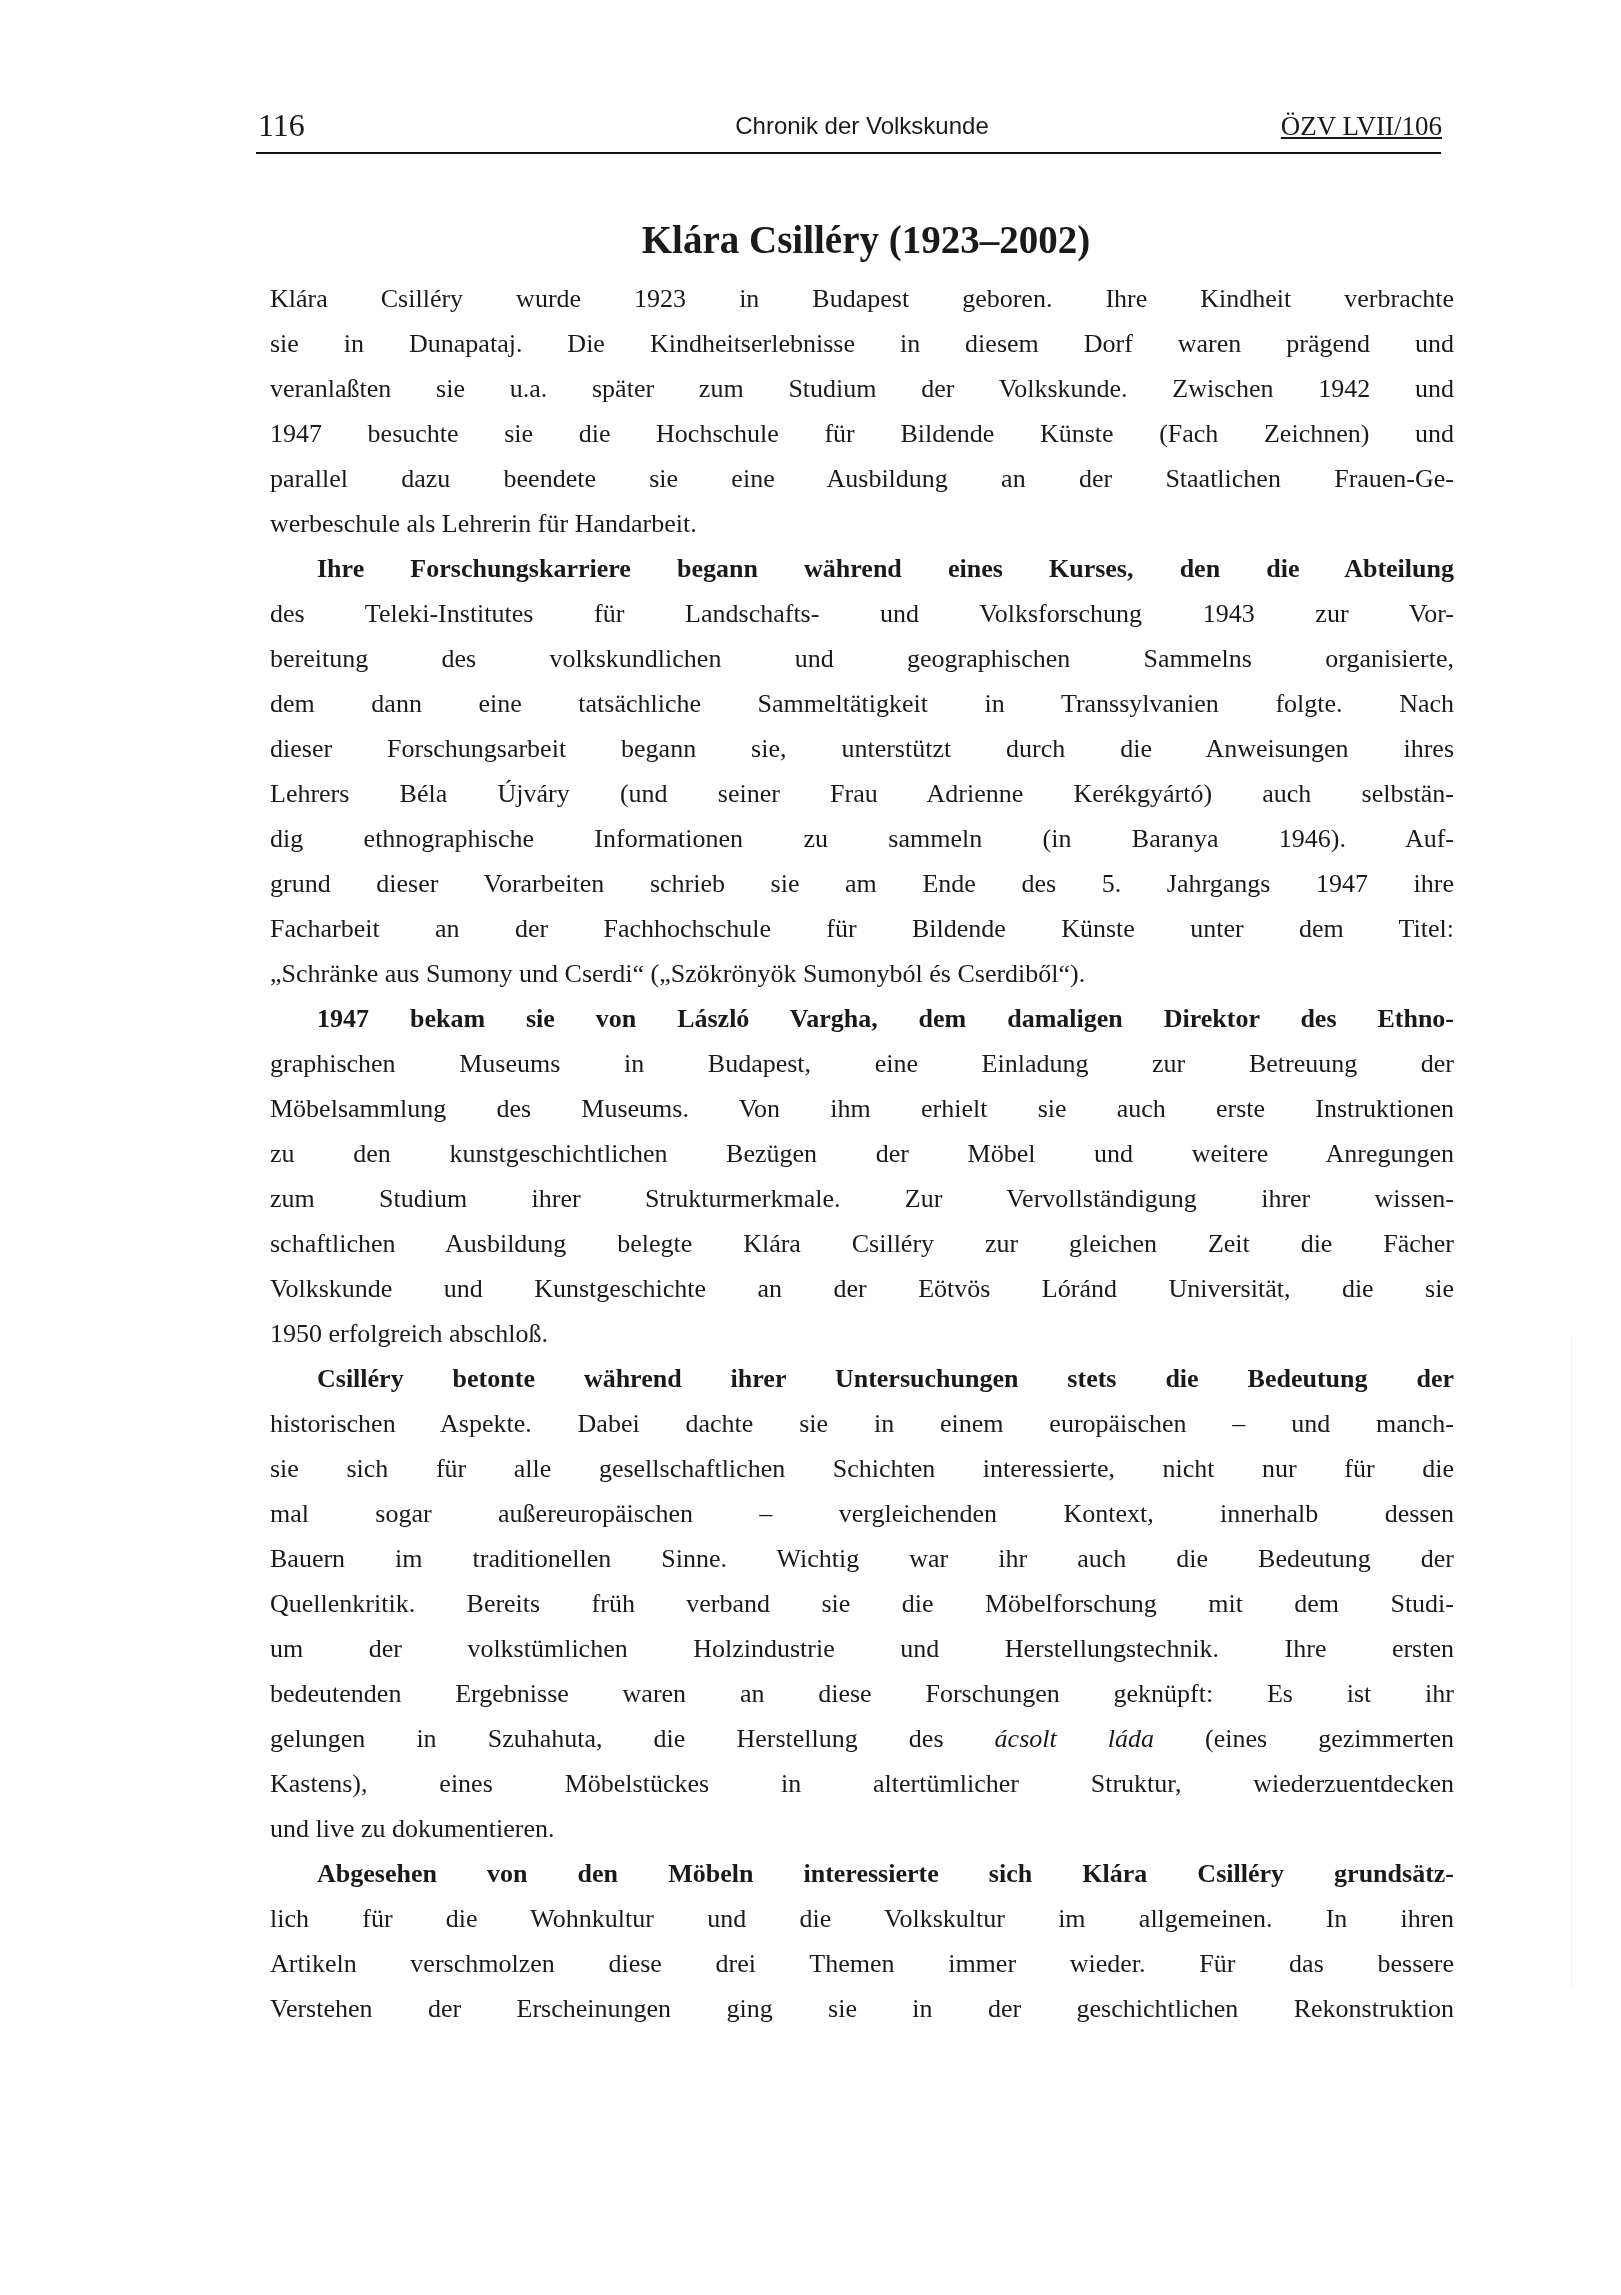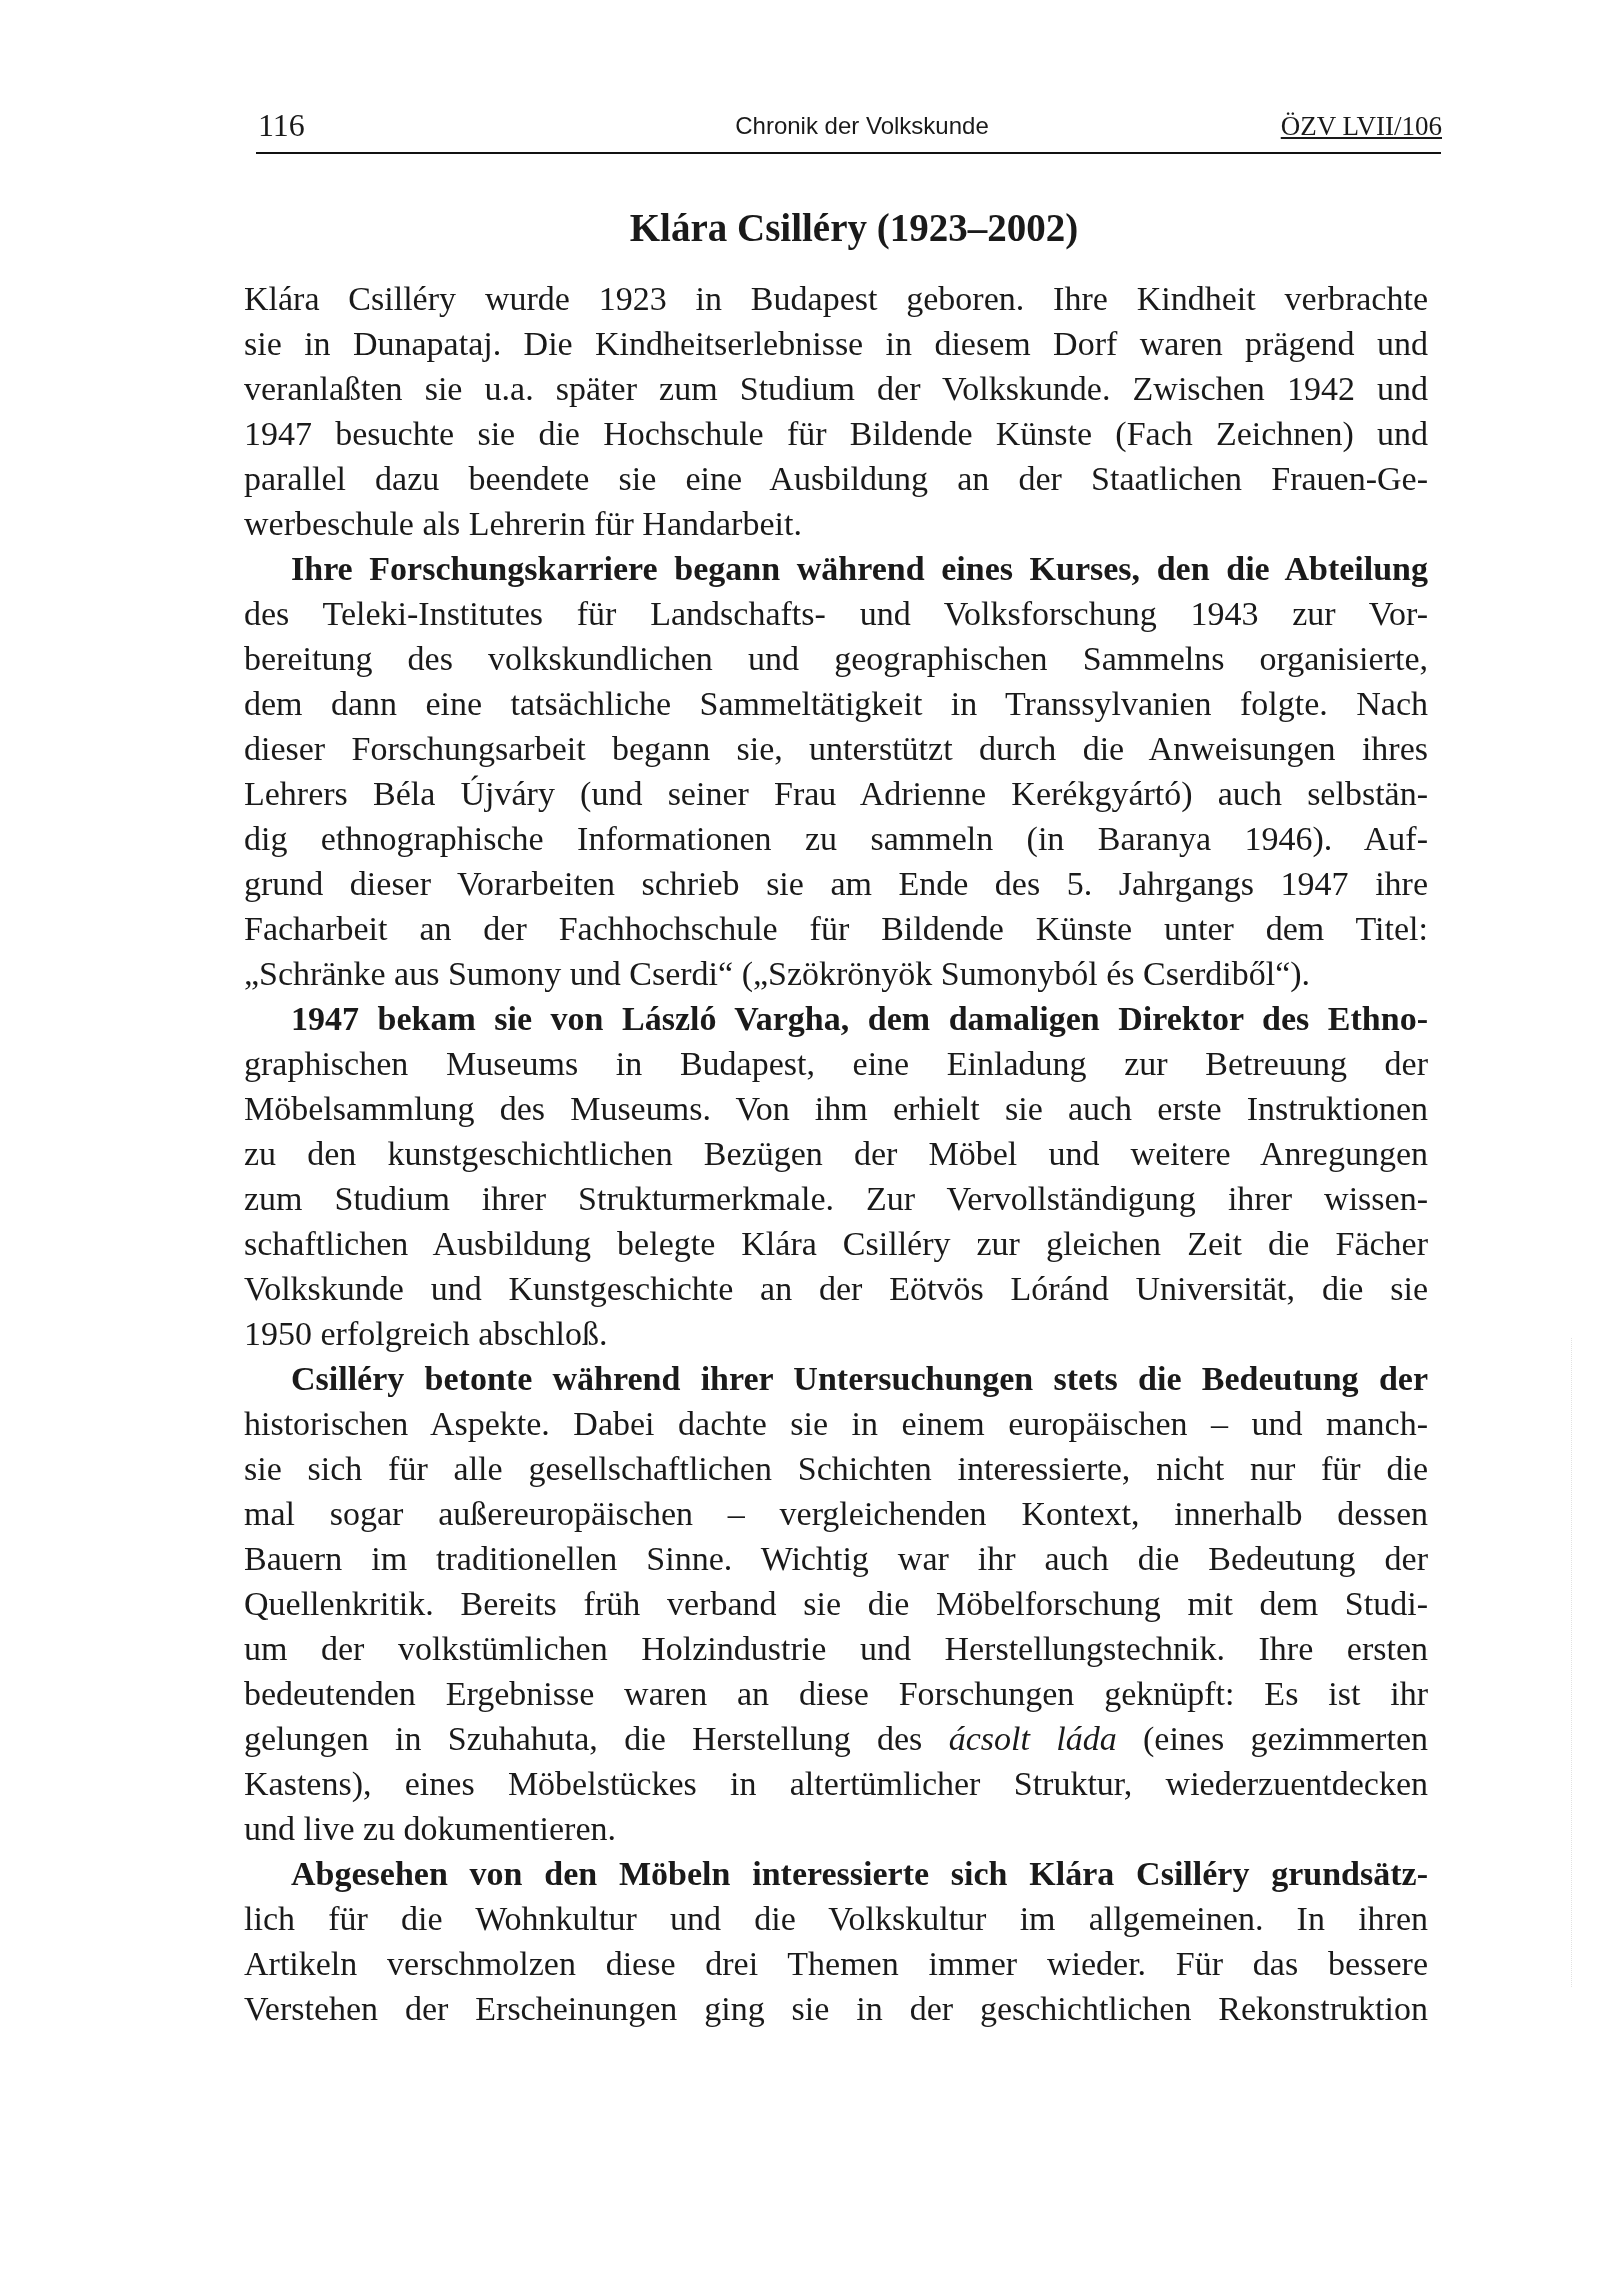--- a/index.html
+++ b/index.html
@@ -59,28 +59,28 @@
   }
   .article-title {
     position: absolute;
     left: 258px;
     top: 195px;
     width: 1184px;
     text-align: center;
     font-weight: bold;
     font-size: 39px;
     line-height: 57px;
-    margin: 4px;
+    margin: 16px;
   }
   .body-text {
     position: absolute;
-    left: 244px;
+    left: 270px;
     top: 276px;
     width: 1184px;
-    font-size: 34px;
+    font-size: 26px;
     line-height: 45px;
     text-align: justify;
   }
   .body-text .line {
     display: block;
     text-align: justify;
     text-align-last: justify;
     white-space: nowrap;
   }
   .body-text .line.last {

